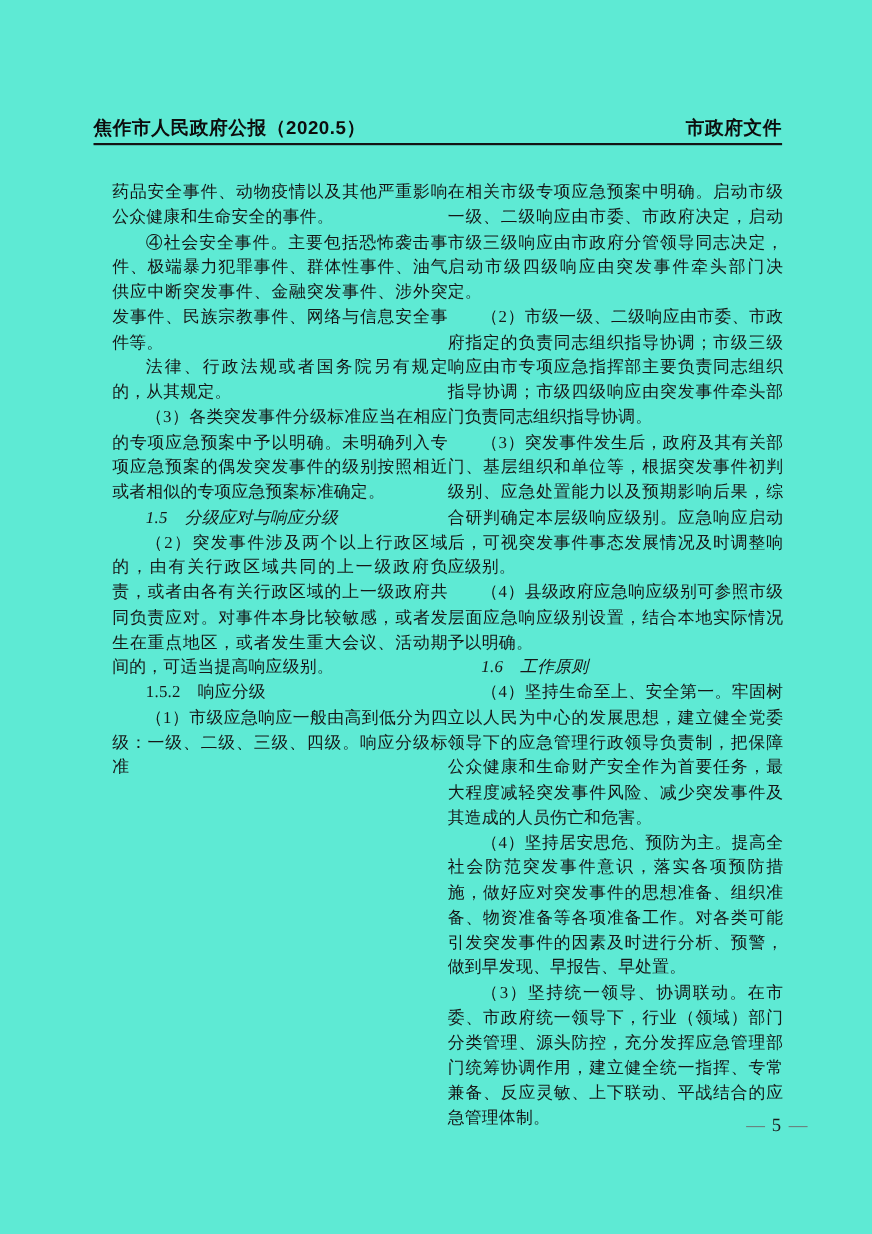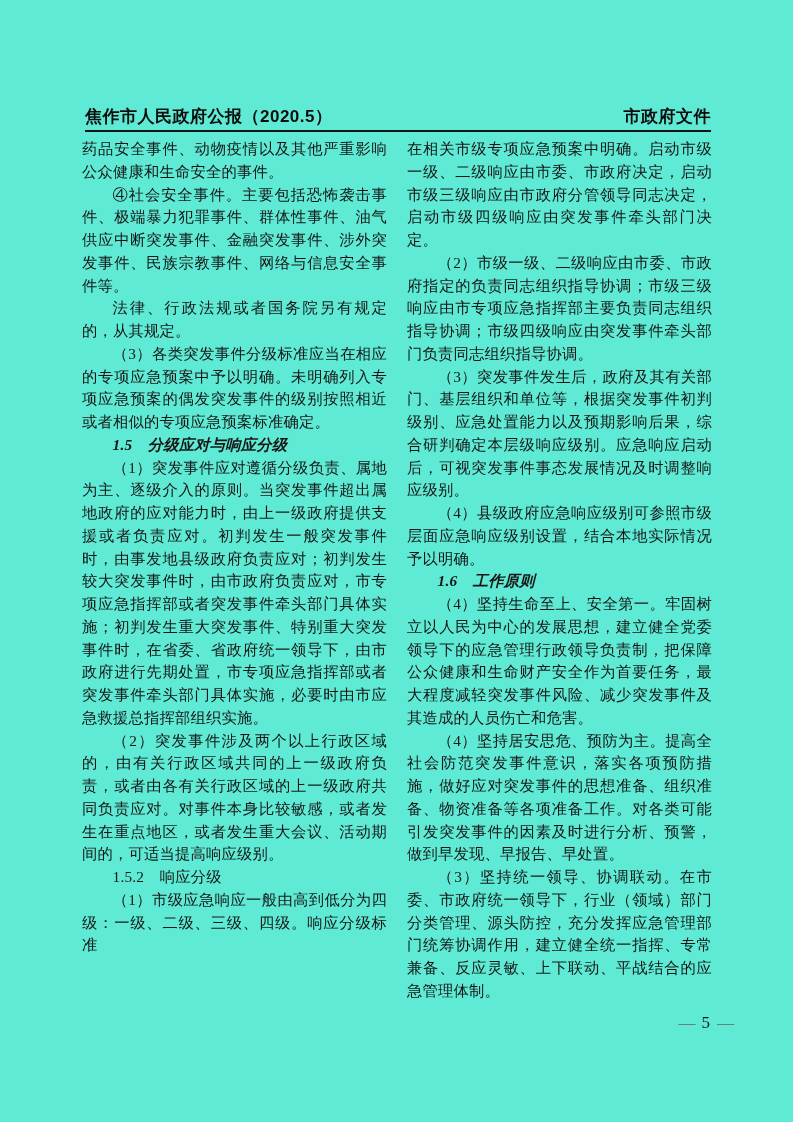--- a/index.html
+++ b/index.html
@@ -17,36 +17,36 @@
     position:absolute; left:85px; top:105px; width:626px;
     display:flex; justify-content:space-between; align-items:baseline;
     font-family:"Liberation Sans","DejaVu Sans",sans-serif;
     font-weight:700; font-size:17px; letter-spacing:0.5px; color:#0d0d0d;
   }
   .header-rule {
     position:absolute; left:85px; top:130px; width:626px; height:0;
     border-top:2px solid #141414;
   }
   .columns {
-    position:absolute; left:82px; top:138px; width:630px;
-    display:flex; gap:20px;justify-content:flex-end;
+    position:absolute; left:82px; top:164px; width:630px;
+    display:flex; justify-content:flex-end;
   }
   .column { width:305px; }
   .para {
     margin:0;
     font-size:15.3px;
     line-height:22.75px;
     text-align:justify;
     text-justify:inter-character;
     letter-spacing:0.2px;
     color:#161616;
   }
   .para.indent { text-indent:2em; }
   .para.heading {
-    font-weight:700;
+    font-weight:400;
     font-style:italic;
     text-indent:2em;
   }
   .para.subheading { text-indent:2em; }
   .footer {
     position:absolute; top:1013px; right:108px;
     font-size:17px; color:#111;
     font-family:"Liberation Serif","DejaVu Serif",serif;
   }
   .footer .dash { color:#6e6e6e; letter-spacing:-1px; }
@@ -64,21 +64,20 @@
 
   <div class="header-rule"></div>
 
   <div class="columns">
     <div class="column" id="col-left">
         <p class="para body">药品安全事件、动物疫情以及其他严重影响公众健康和生命安全的事件。</p>
         <p class="para body indent">④社会安全事件。主要包括恐怖袭击事件、极端暴力犯罪事件、群体性事件、油气供应中断突发事件、金融突发事件、涉外突发事件、民族宗教事件、网络与信息安全事件等。</p>
         <p class="para body indent">法律、行政法规或者国务院另有规定的，从其规定。</p>
         <p class="para body indent">（3）各类突发事件分级标准应当在相应的专项应急预案中予以明确。未明确列入专项应急预案的偶发突发事件的级别按照相近或者相似的专项应急预案标准确定。</p>
         <p class="para heading indent">1.5　分级应对与响应分级</p>
-        <p class="para body indent">（1）突发事件应对遵循分级负责、属地为主、逐级介入的原则。当突发事件超出属地政府的应对能力时，由上一级政府提供支援或者负责应对。初判发生一般突发事件时，由事发地县级政府负责应对；初判发生较大突发事件时，由市政府负责应对，市专项应急指挥部或者突发事件牵头部门具体实施；初判发生重大突发事件、特别重大突发事件时，在省委、省政府统一领导下，由市政府进行先期处置，市专项应急指挥部或者突发事件牵头部门具体实施，必要时由市应急救援总指挥部组织实施。</p>
         <p class="para body indent">（2）突发事件涉及两个以上行政区域的，由有关行政区域共同的上一级政府负责，或者由各有关行政区域的上一级政府共同负责应对。对事件本身比较敏感，或者发生在重点地区，或者发生重大会议、活动期间的，可适当提高响应级别。</p>
         <p class="para subheading indent">1.5.2　响应分级</p>
         <p class="para body indent">（1）市级应急响应一般由高到低分为四级：一级、二级、三级、四级。响应分级标准</p>
       </div>
     <div class="column" id="col-right">
         <p class="para body">在相关市级专项应急预案中明确。启动市级一级、二级响应由市委、市政府决定，启动市级三级响应由市政府分管领导同志决定，启动市级四级响应由突发事件牵头部门决定。</p>
         <p class="para body indent">（2）市级一级、二级响应由市委、市政府指定的负责同志组织指导协调；市级三级响应由市专项应急指挥部主要负责同志组织指导协调；市级四级响应由突发事件牵头部门负责同志组织指导协调。</p>
         <p class="para body indent">（3）突发事件发生后，政府及其有关部门、基层组织和单位等，根据突发事件初判级别、应急处置能力以及预期影响后果，综合研判确定本层级响应级别。应急响应启动后，可视突发事件事态发展情况及时调整响应级别。</p>
         <p class="para body indent">（4）县级政府应急响应级别可参照市级层面应急响应级别设置，结合本地实际情况予以明确。</p>
         <p class="para heading indent">1.6　工作原则</p>

